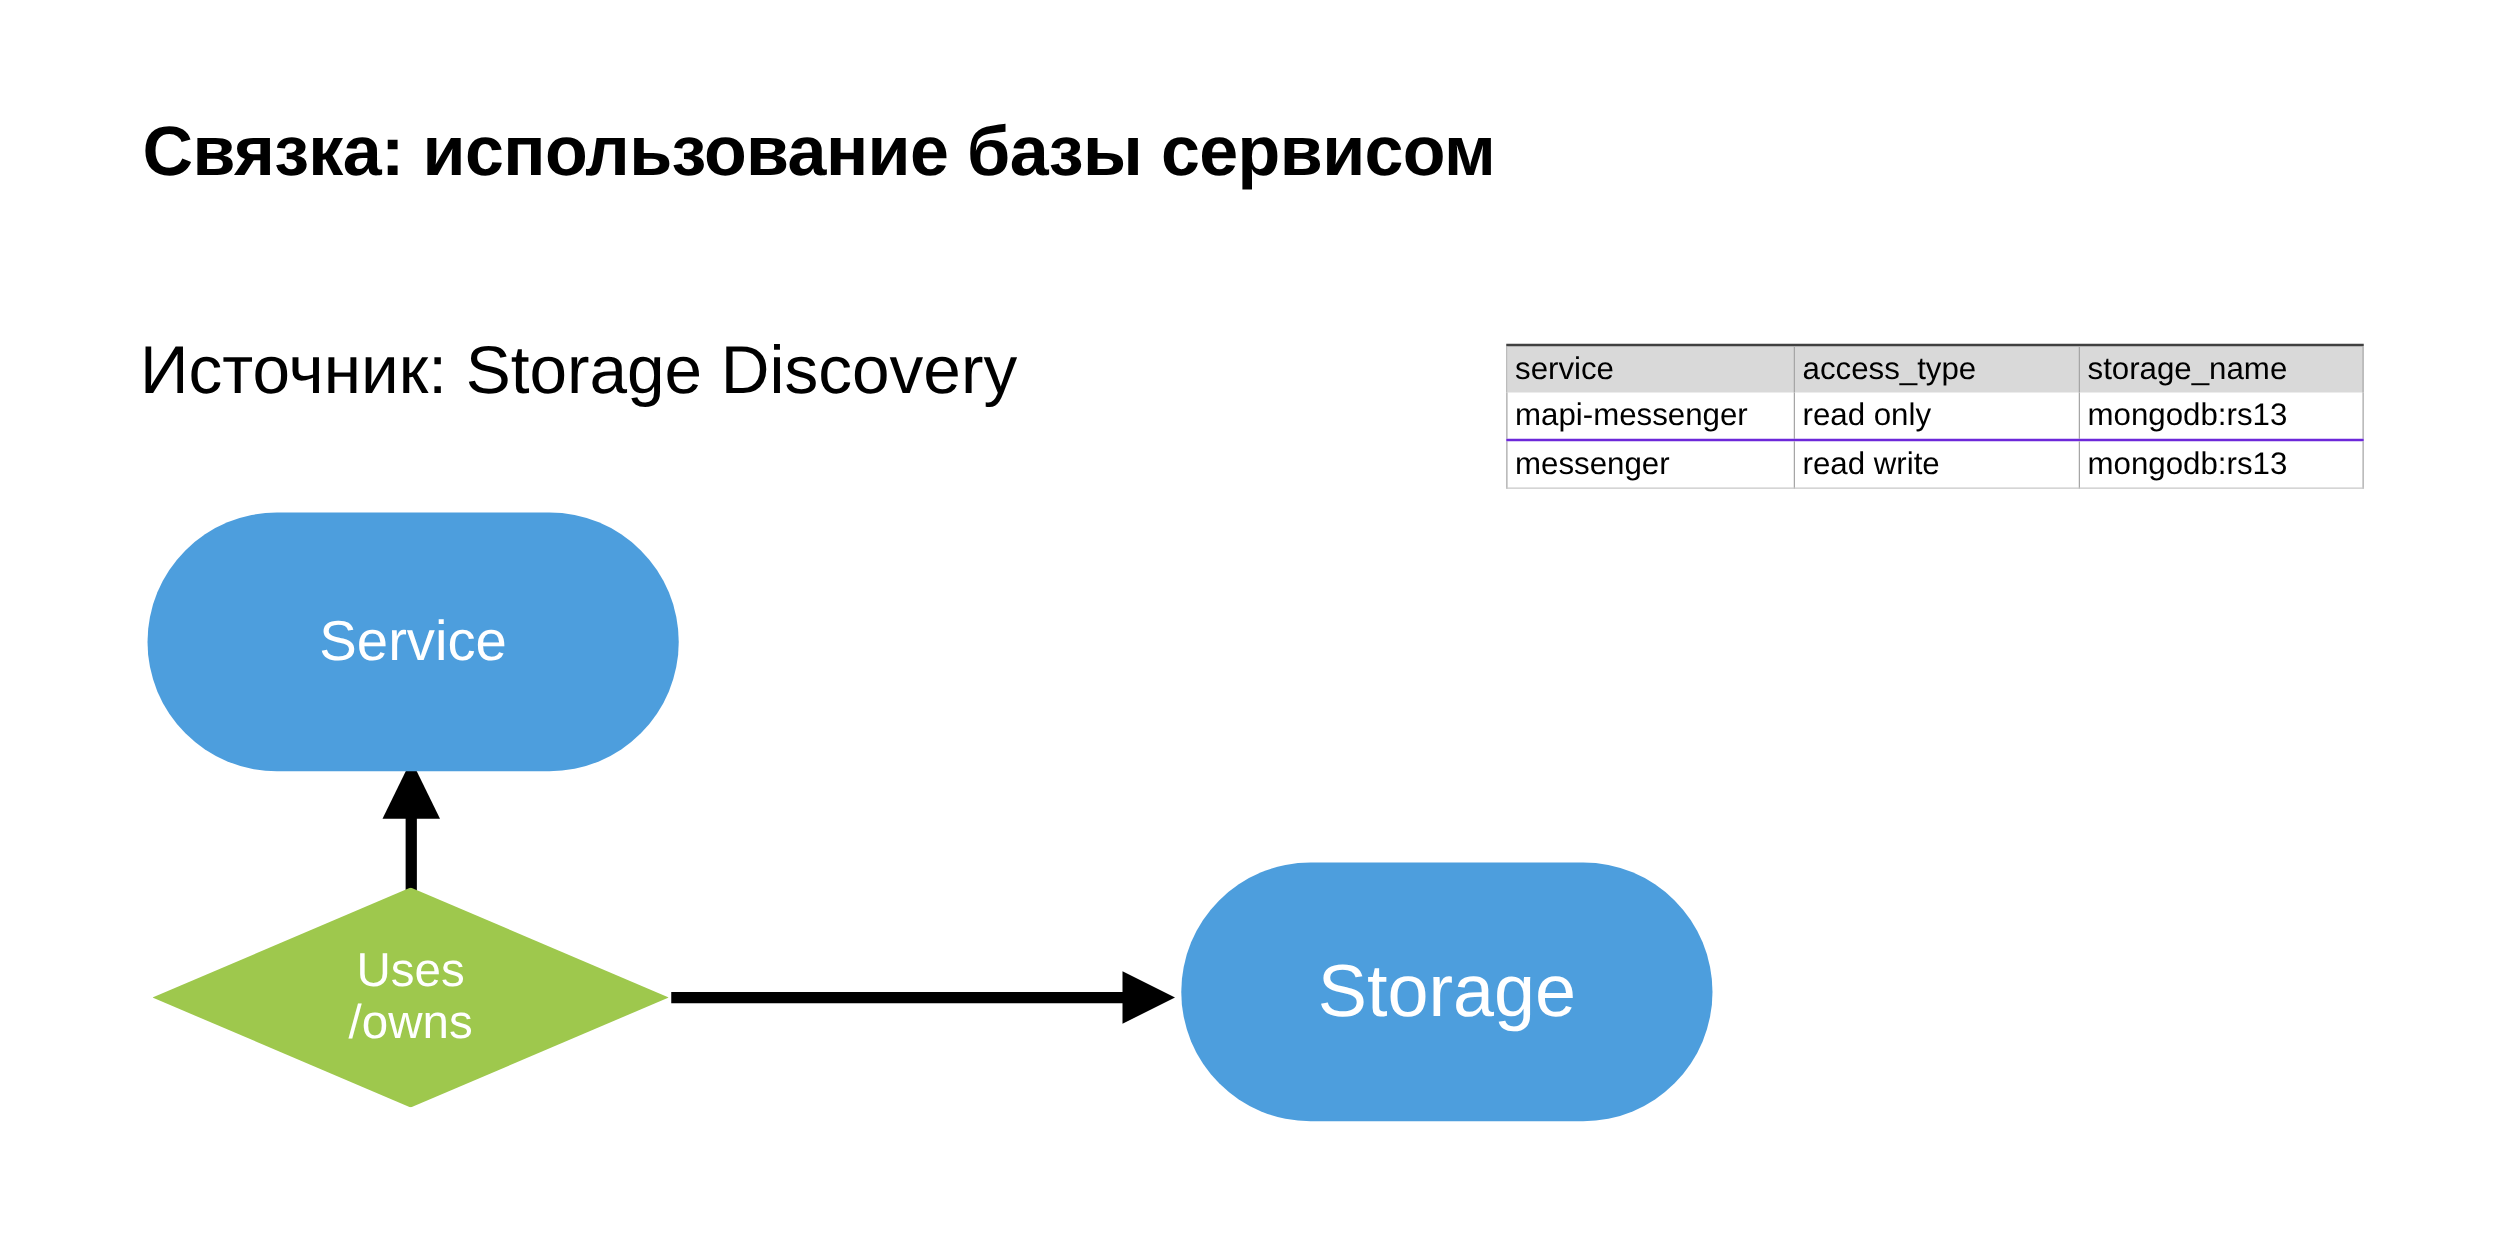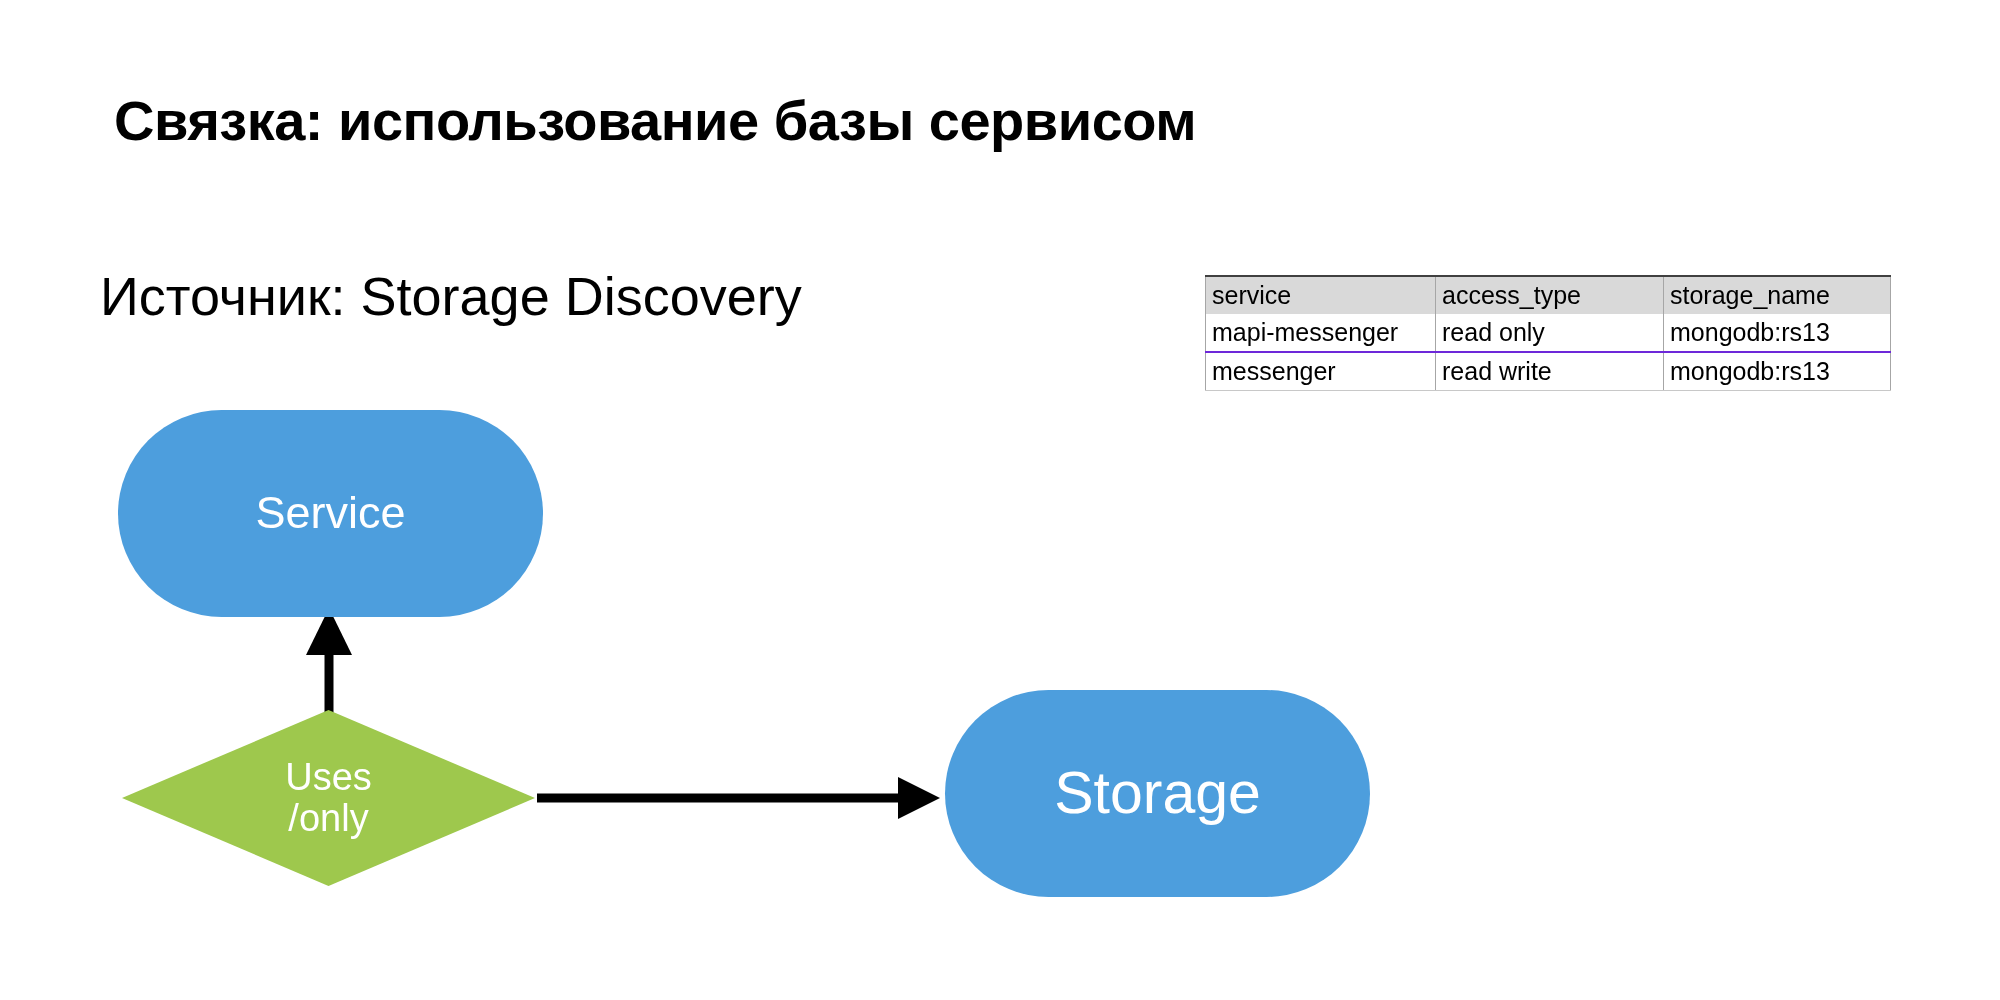--- a/index.html
+++ b/index.html
@@ -33,21 +33,21 @@
     font-size: 56px;
     font-weight: bold;
     letter-spacing: -0.5px;
     line-height: 1.05;
     white-space: nowrap;
     color: #000000;
   }
 
   #slide-subtitle {
     position: absolute;
-    left: 100px;
+    left: 112px;
     top: 268px;
     font-size: 54px;
     font-weight: normal;
     line-height: 1.05;
     white-space: nowrap;
     color: #000000;
   }
 
   
   #discovery-table {
@@ -205,16 +205,16 @@
   <div class="node" id="node-service">
     <span>Service</span>
   </div>
 
   <div class="node" id="node-storage">
     <span>Storage</span>
   </div>
 
   <div class="node" id="node-relation">
     <span class="rel-line">Uses</span>
-    <span class="rel-line">/only</span>
+    <span class="rel-line">/owns</span>
   </div>
 
 </div>
 
 </body></html>

